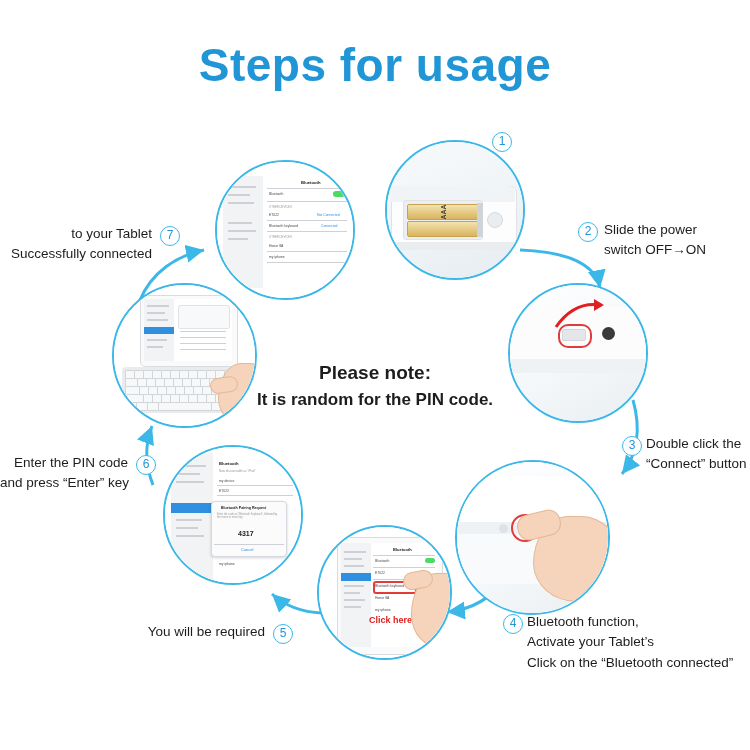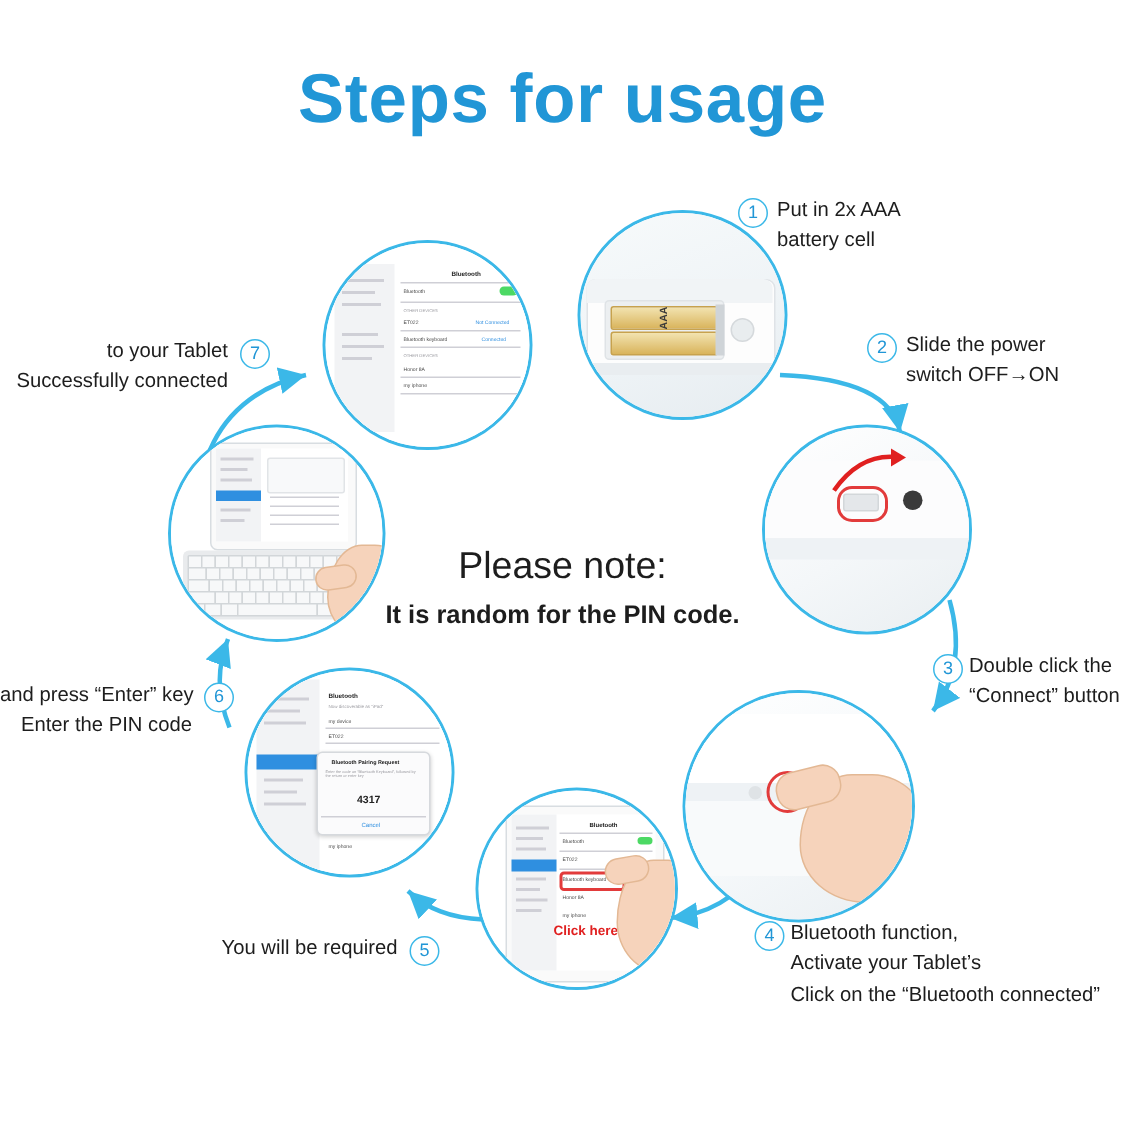--- a/index.html
+++ b/index.html
@@ -22,21 +22,21 @@
     color:#2196d6;
     letter-spacing:0.5px;
   }
 
   .note{
     position:absolute;
     left:225px;top:358px;width:300px;
     text-align:center;
     line-height:1.55;
   }
-  .note .l1{font-size:25px;font-weight:normal;color:#1d1d1d;}
+  .note .l1{font-size:19px;font-weight:bold;color:#1d1d1d;}
   .note .l2{font-size:17px;font-weight:bold;color:#1d1d1d;}
 
   
   .bubble{
     position:absolute;
     border-radius:50%;
     border:2px solid #3bb8e8;
     overflow:hidden;
     background:#ffffff;
     box-sizing:border-box;
@@ -137,24 +137,20 @@
       </div>
       <div class="cell" style="left:20px;top:79px;width:70px;height:14px;"></div>
 
       <div style="position:absolute;left:90px;top:61px;width:6px;height:34px;background:#cfd4d8;"></div>
       <div style="position:absolute;left:100px;top:70px;width:14px;height:14px;border-radius:50%;background:#e9edef;border:1px solid #d5d9dc;"></div>
       <div style="position:absolute;left:4px;top:100px;width:124px;height:8px;background:#e9edf0;"></div>
     </div>
   </div>
 
   <div class="stepnum" style="left:492px;top:132px;">1</div>
-  <div class="caption" style="left:518px;top:130px;">
-    <div>Put in 2x AAA</div>
-    <div>battery cell</div>
-  </div>
 
   <div class="bubble" style="left:508px;top:283px;width:140px;height:140px;">
     <div class="inner" style="background:linear-gradient(150deg,#ffffff 0%,#f4f7f9 55%,#e9eef1 100%);">
       <div style="position:absolute;left:-10px;top:22px;width:170px;height:52px;background:#fcfcfd;border-bottom:1px solid #e4e8eb;"></div>
       <div style="position:absolute;left:-10px;top:74px;width:170px;height:14px;background:#eef2f5;"></div>
       <div class="slot" style="left:52px;top:44px;width:22px;height:10px;"></div>
       <div class="btnhole" style="left:92px;top:42px;width:13px;height:13px;background:#3a3a3a;"></div>
       <div class="redcirc" style="left:48px;top:39px;width:30px;height:20px;border-radius:10px;"></div>
 
       <svg style="position:absolute;left:40px;top:12px;width:60px;height:36px;" viewBox="0 0 60 36">
@@ -345,22 +341,22 @@
         <div class="key" style="left:108px;top:32px;width:14px;height:7px;"></div>
       </div>
 
       <div class="hand" style="left:104px;top:78px;width:56px;height:62px;"></div>
       <div class="finger" style="left:96px;top:92px;width:26px;height:14px;border-radius:8px;transform:rotate(-8deg);"></div>
     </div>
   </div>
 
   <div class="stepnum" style="left:136px;top:455px;">6</div>
   <div class="caption r" style="left:0px;top:453px;width:128px;">
+    <div>Enter the PIN code</div>
     <div>and press “Enter” key</div>
-    <div>Enter the PIN code</div>
   </div>
 
   <div class="bubble" style="left:215px;top:160px;width:140px;height:140px;">
     <div class="inner" style="background:#ffffff;">
       <div class="screen" style="left:6px;top:14px;width:128px;height:112px;background:#fff;"></div>
       <div class="bar" style="left:6px;top:14px;width:40px;height:112px;background:#f2f3f5;"></div>
       <div class="line" style="left:11px;top:24px;width:28px;height:2px;"></div>
       <div class="line" style="left:11px;top:32px;width:22px;height:2px;"></div>
       <div class="line" style="left:11px;top:40px;width:26px;height:2px;"></div>
       <div class="line" style="left:11px;top:60px;width:24px;height:2px;"></div>

